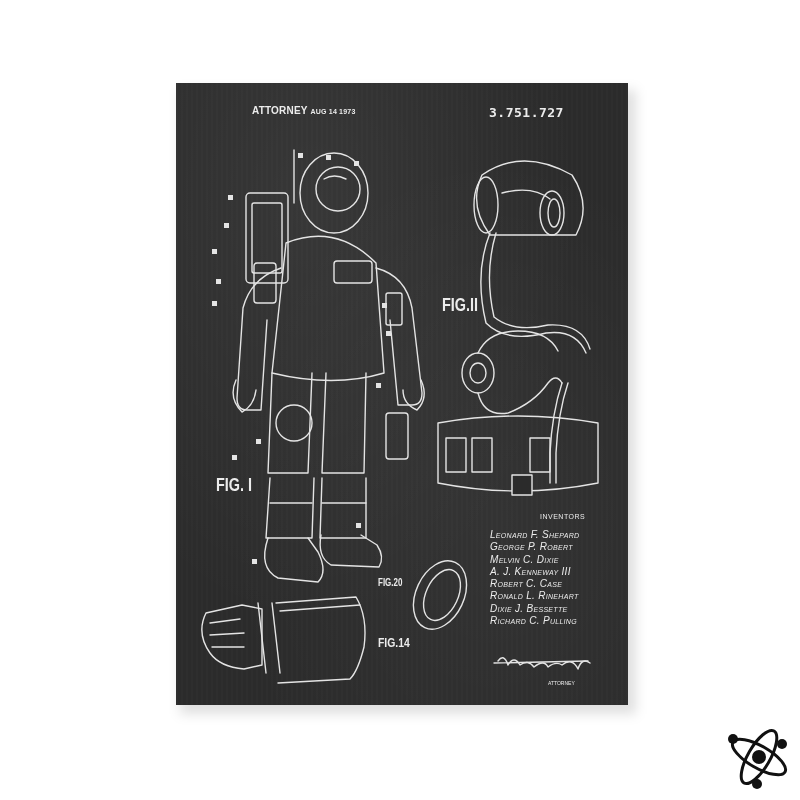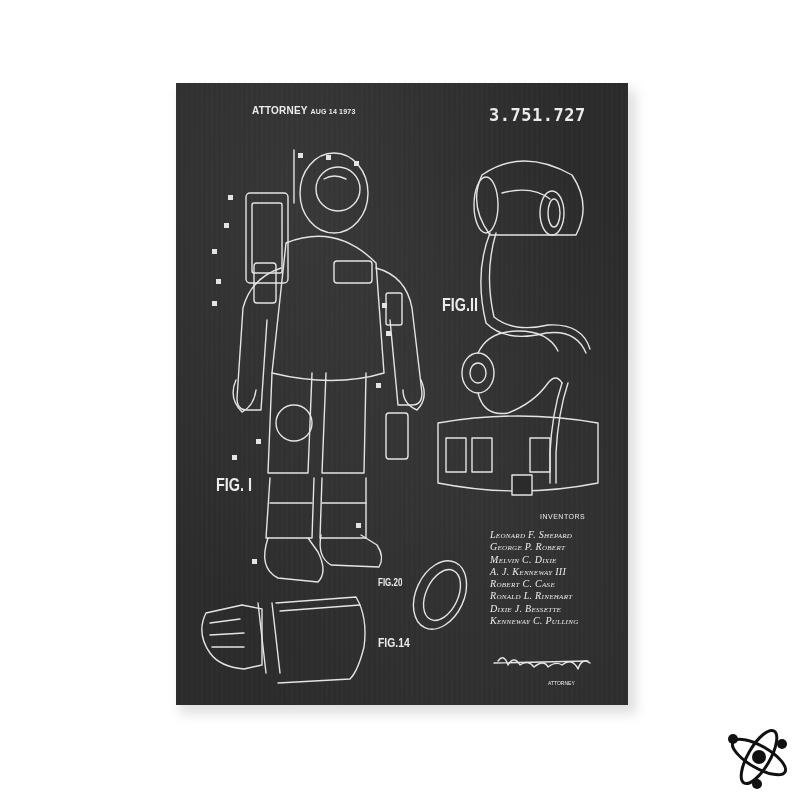--- a/index.html
+++ b/index.html
@@ -7,28 +7,28 @@
     .shadow { position:absolute; left:180px; top:90px; width:456px; height:624px; background:rgba(0,0,0,0.12); filter:blur(6px); }
     .poster { position:absolute; left:176px; top:83px; width:452px; height:622px; background:#2b2b2b; overflow:hidden;
       background-image:
         radial-gradient(ellipse at 30% 20%, rgba(255,255,255,0.06), transparent 60%),
         radial-gradient(ellipse at 70% 70%, rgba(255,255,255,0.04), transparent 60%),
         repeating-linear-gradient(90deg, rgba(255,255,255,0.015) 0 2px, transparent 2px 5px);
     }
     .txt { position:absolute; color:#ececec; white-space:nowrap; }
     .patented { left:76px; top:22px; font-size:10px; font-weight:bold; letter-spacing:0.2px; }
     .patented small { font-size:7px; font-weight:bold; }
-    .patnum { left:313px; top:22px; font-size:17px; font-weight:bold; font-family:"DejaVu Sans Mono", monospace; letter-spacing:0.5px; }
+    .patnum { left:313px; top:22px; font-size:13px; font-weight:bold; font-family:"DejaVu Sans Mono", monospace; letter-spacing:0.5px; }
     .fig { font-weight:bold; font-family:"Liberation Sans Narrow","Liberation Sans", sans-serif; transform:scaleX(0.8); transform-origin:left top; }
     .fig1 { left:40px; top:392px; font-size:18px; }
     .fig11 { left:266px; top:212px; font-size:18px; }
     .fig20 { left:202px; top:494px; font-size:10px; }
     .fig14 { left:202px; top:552px; font-size:13px; }
     .inv-label { left:364px; top:430px; font-size:7px; letter-spacing:0.5px; }
-    .inv-list { position:absolute; left:314px; top:446px; margin:0; padding:0; list-style:none;font-family:Liberation Serif, serif; }
+    .inv-list { position:absolute; left:314px; top:446px; margin:0; padding:0; list-style:none; }
     .inv-list li { color:#ececec; font-size:10px; font-style:italic; font-variant:small-caps; line-height:12.3px; letter-spacing:0.3px; white-space:nowrap; }
     .attorney { left:372px; top:597px; font-size:5px; }
     svg.art { position:absolute; left:0; top:0; }
     .logo { position:absolute; left:724px; top:722px; width:70px; height:70px; }
   </style>
 </head>
 <body>
 
 <div class="shadow"></div>
 
@@ -135,21 +135,21 @@
 
   <div class="txt inv-label">INVENTORS</div>
   <ul class="inv-list">
     <li>Leonard F. Shepard</li>
     <li>George P. Robert</li>
     <li>Melvin C. Dixie</li>
     <li>A. J. Kenneway III</li>
     <li>Robert C. Case</li>
     <li>Ronald L. Rinehart</li>
     <li>Dixie J. Bessette</li>
-    <li>Kenneway C. Pulling</li>
+    <li>Richard C. Pulling</li>
   </ul>
   <div class="txt attorney">ATTORNEY</div>
 </div>
 
 <svg class="logo" viewBox="0 0 70 70" fill="none" stroke="#111" stroke-width="3">
   <ellipse cx="35" cy="35" rx="30" ry="11" transform="rotate(30 35 35)"></ellipse>
   <ellipse cx="35" cy="35" rx="30" ry="11" transform="rotate(-60 35 35)"></ellipse>
   <circle cx="35" cy="35" r="7" fill="#111" stroke="none"></circle>
   <circle cx="9" cy="17" r="5" fill="#111" stroke="none"></circle>
   <circle cx="58" cy="22" r="5" fill="#111" stroke="none"></circle>

